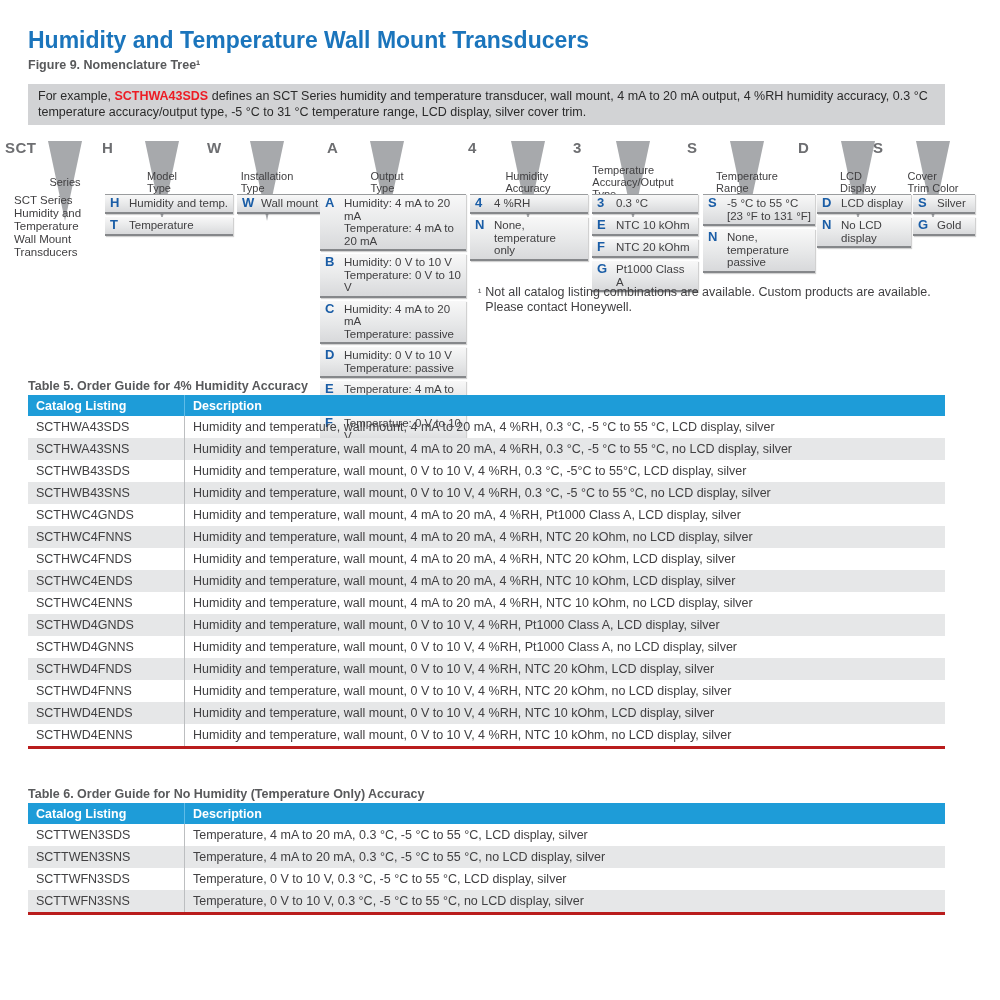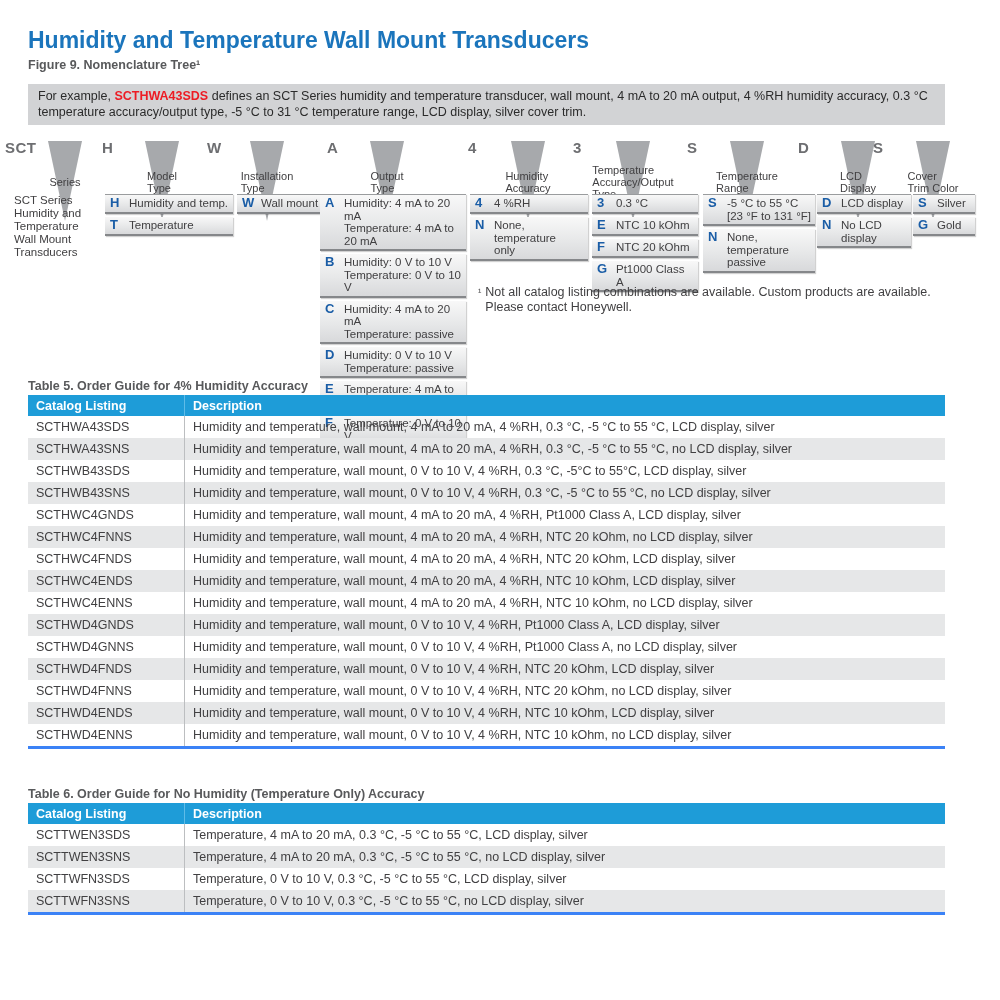--- a/index.html
+++ b/index.html
@@ -33,21 +33,21 @@
   .option .key{position:absolute;left:5px;top:2px;font-size:13px;font-weight:bold;color:var(--key_blue);font-style:normal;}
 
   .footnote{position:absolute;left:478px;top:157px;width:505px;font-size:12.5px;line-height:15px;color:#414042;display:flex;}
   .footnote .mark{font-size:10px;vertical-align:top;margin-right:4px;position:relative;top:-1px;}
   .footnote .fn-text{white-space:pre-line;}
 
   
   .table-caption{position:absolute;left:28px;font-size:12.5px;font-weight:bold;color:var(--caption_gray);}
   .cap5{top:379px;} .cap6{top:787px;}
   .order-table{position:absolute;left:28px;width:917px;border-collapse:collapse;table-layout:fixed;
-    border-bottom:3px solid #3b82f6;}
+    border-bottom:3px solid #b91c1c;}
   .t5{top:395px;} .t6{top:803px;}
   .order-table th{background:var(--header_blue);color:#fff;font-size:12.5px;font-weight:bold;text-align:left;
     height:21px;padding:0 8px;}
   .order-table th.col-desc{border-left:1px solid #5fbce8;margin-left:28px;}
   .order-table td{font-size:12.5px;height:22px;padding:0 8px;color:#414042;}
   .order-table td.col-desc{border-left:1px solid #bcbec0;}
   .order-table .col-listing{width:140px;}
   .order-table tbody tr:nth-of-type(even){background:var(--row_alt);}
 </style>
 </head>

